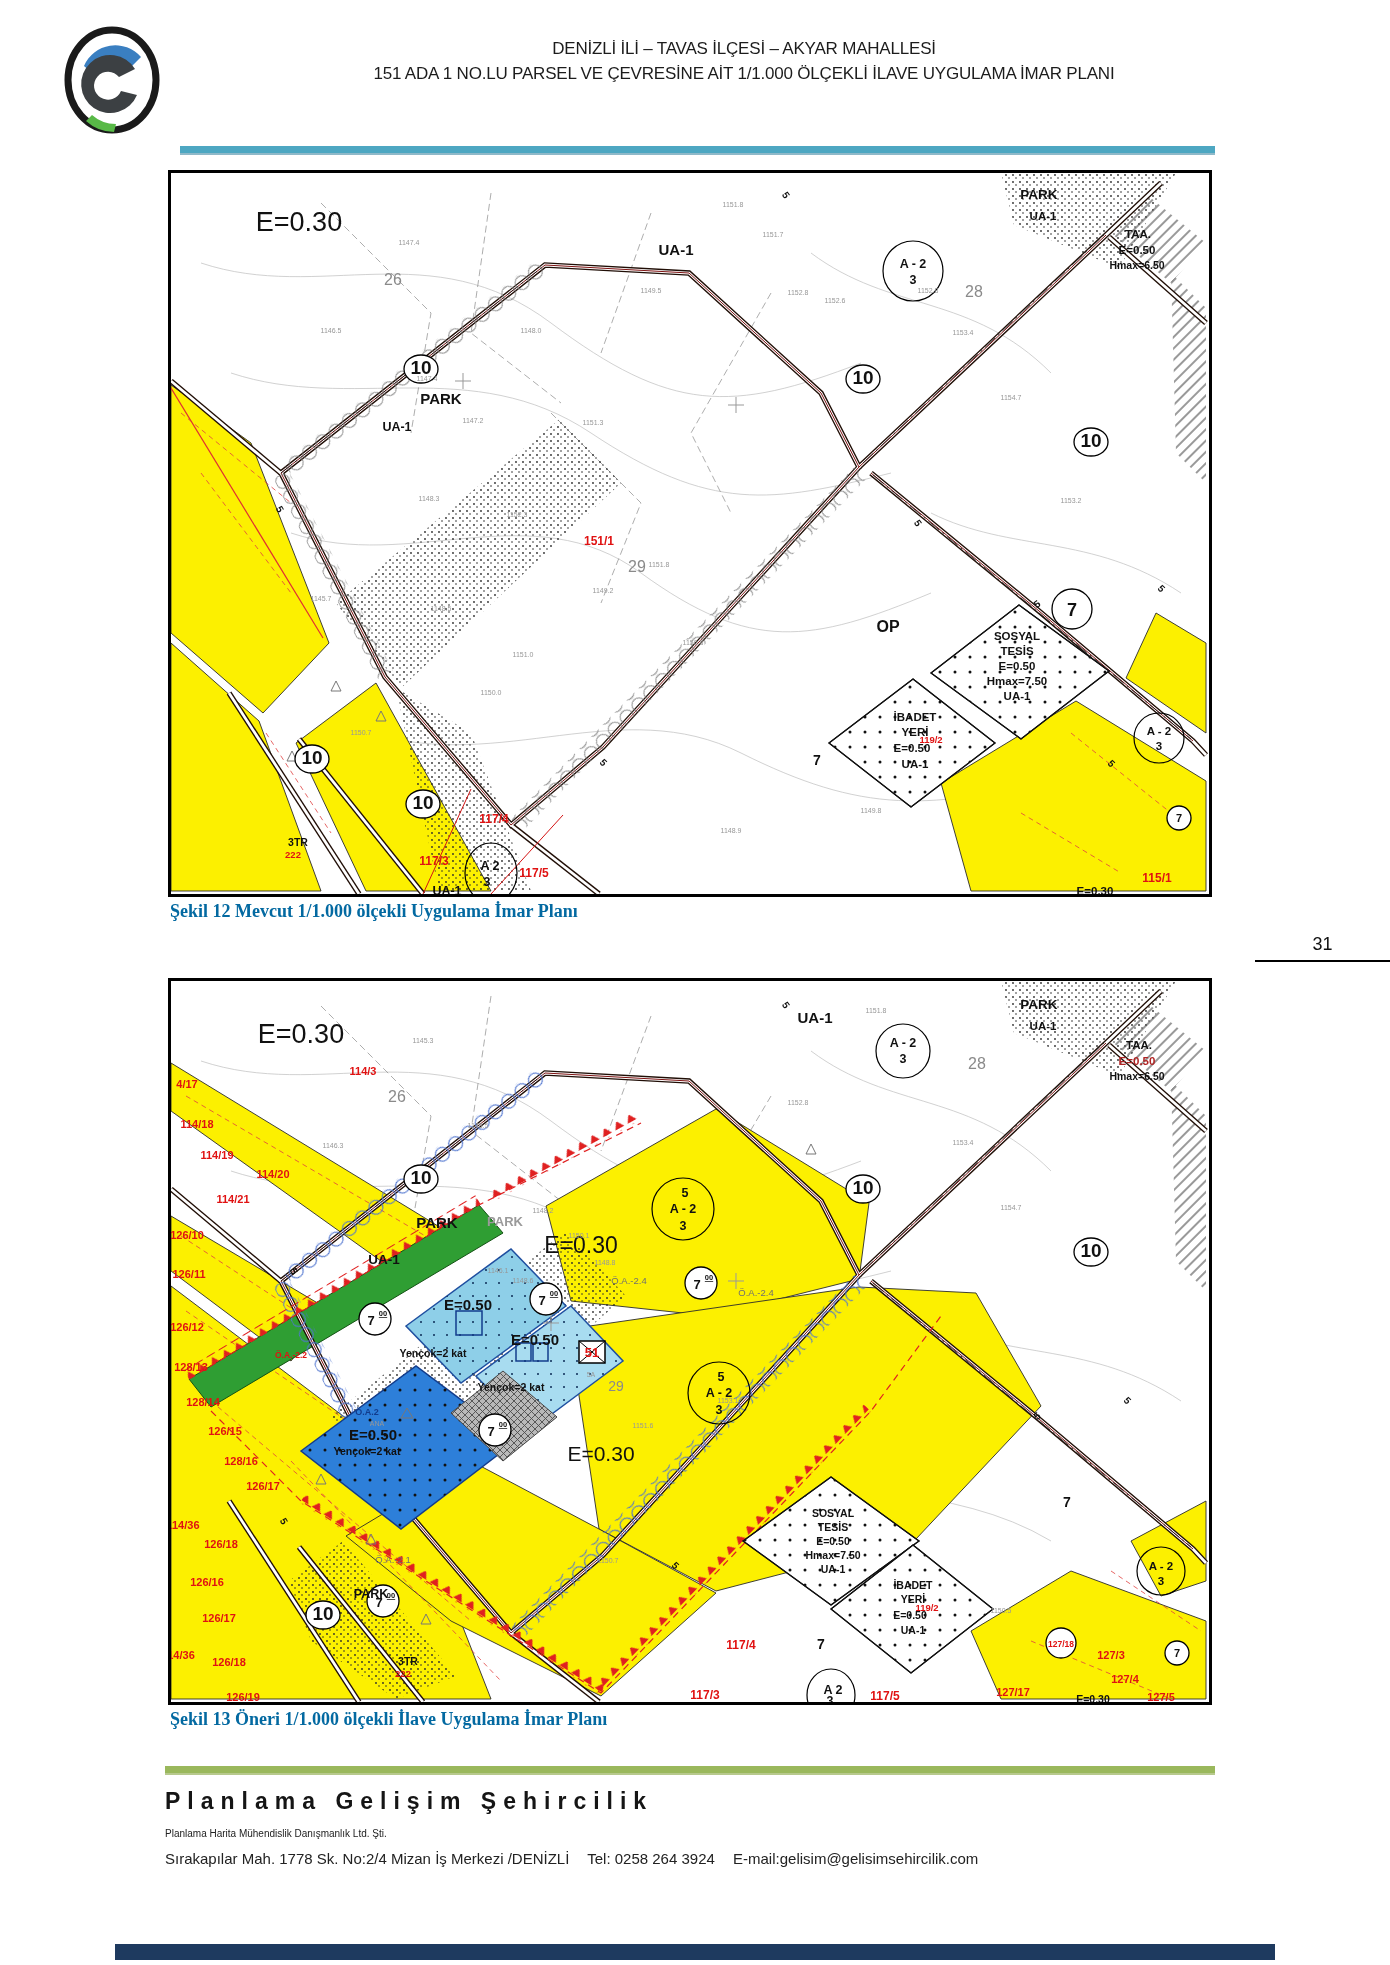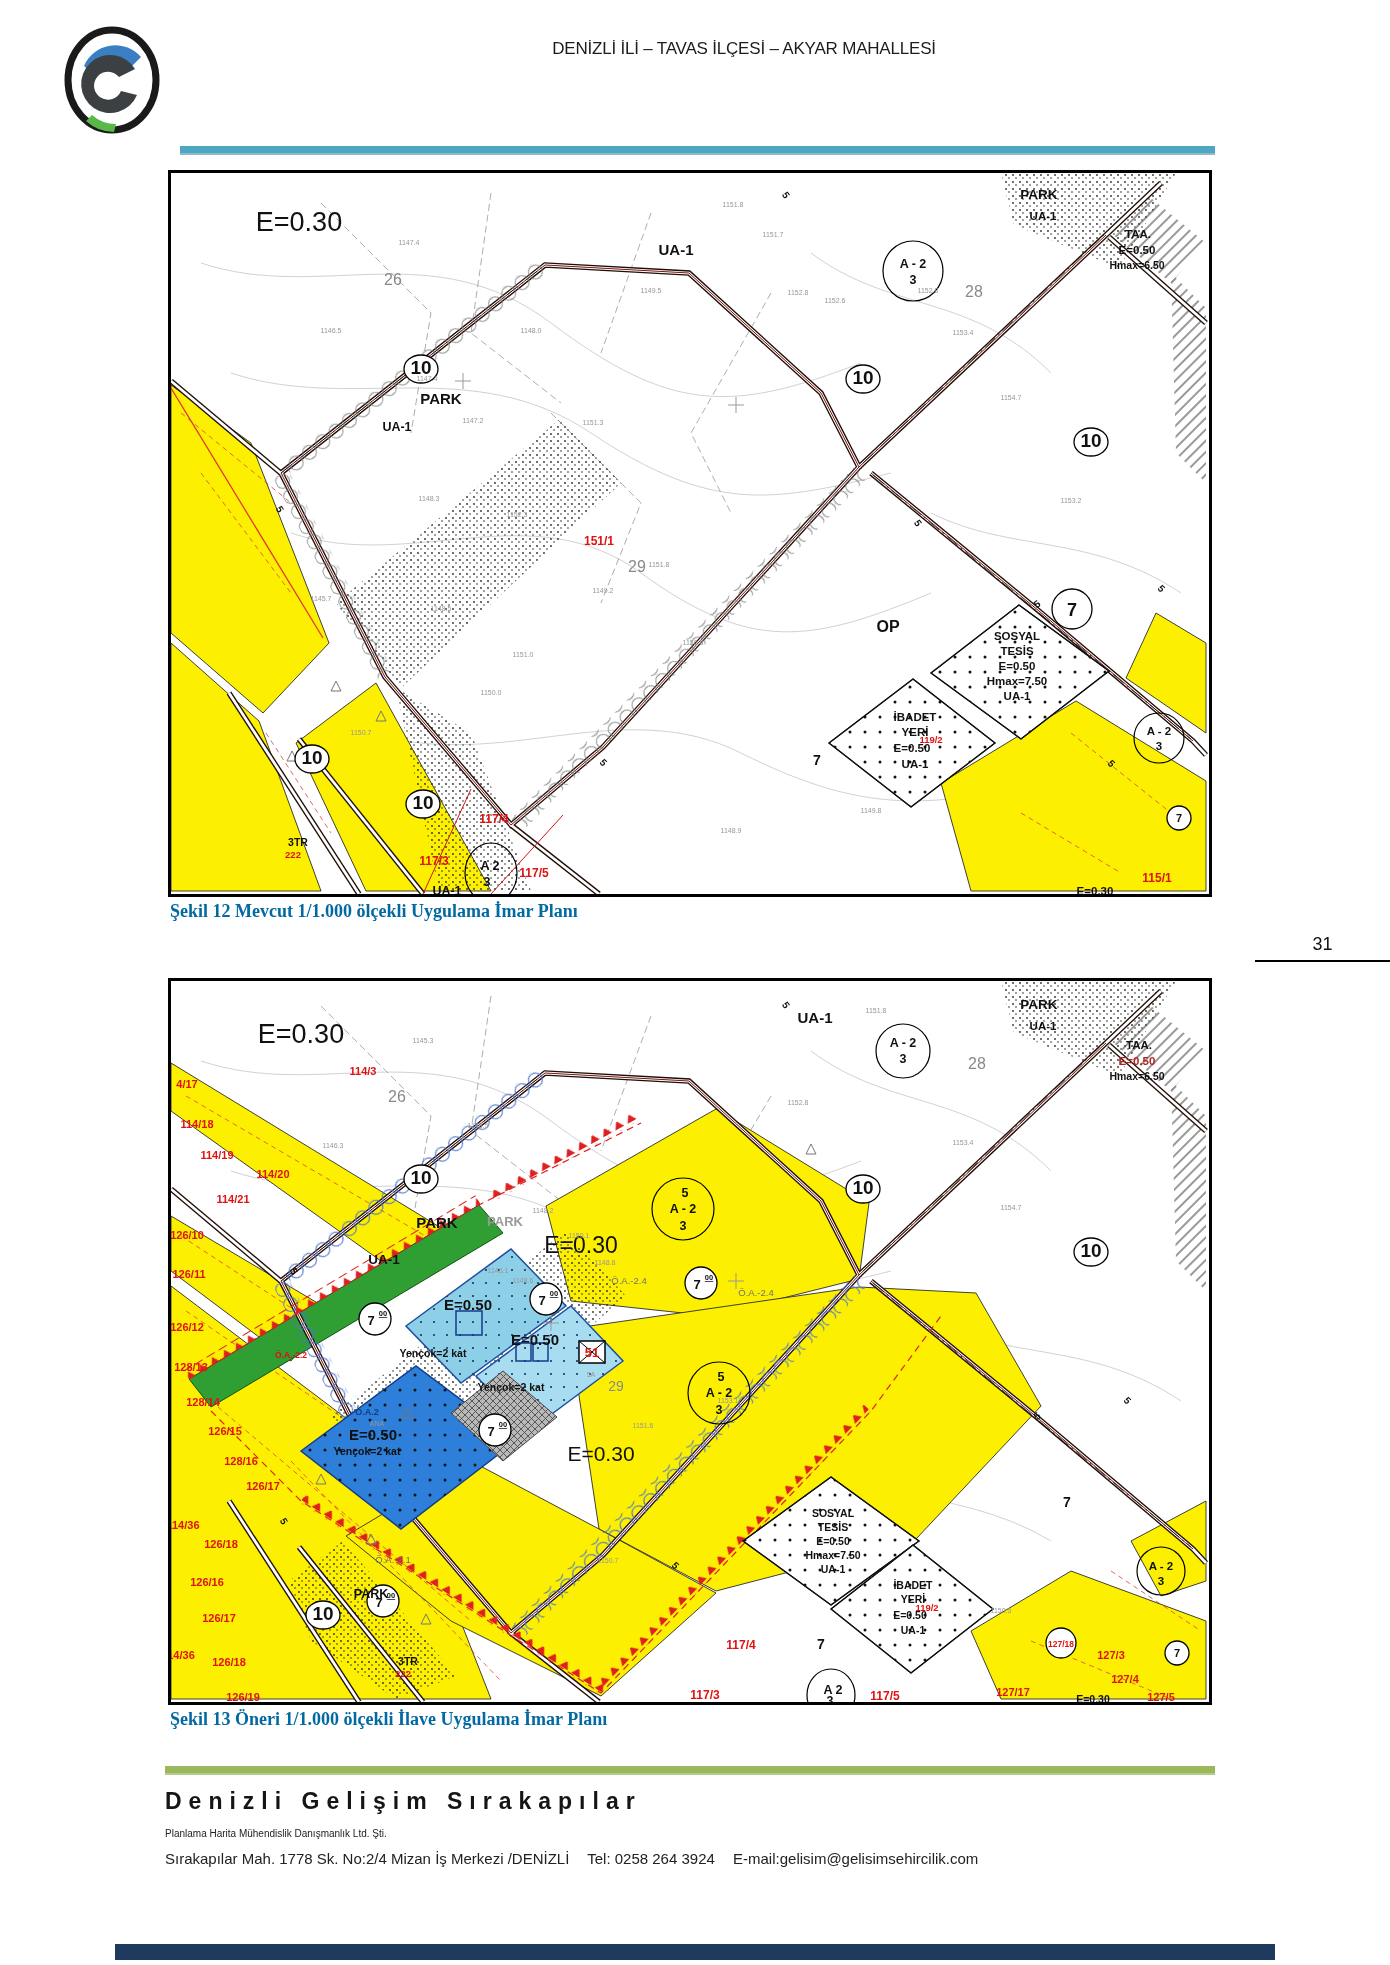--- a/index.html
+++ b/index.html
@@ -60,20 +60,21 @@
   <div class="logo">
     <svg width="100" height="108" viewBox="0 0 100 108">
       <ellipse cx="50" cy="54" rx="44" ry="50" fill="none" stroke="#1a1a1a" stroke-width="7"></ellipse>
       <path d="M22 40 A34 34 0 0 1 79 31 L69 41 A24 24 0 0 0 30 47 Z" fill="#3a7fc1"></path>
       <path d="M73 43 A29 29 0 1 0 75 69 L59 65 A14 14 0 1 1 57 51 Z" fill="#3c4043"></path>
       <path d="M30 89 A36 36 0 0 0 54 98 L52 106 A42 42 0 0 1 24 95 Z" fill="#58b947"></path>
     </svg>
   </div>
   <div class="hdr-title">
     <div>DENİZLİ İLİ – TAVAS İLÇESİ – AKYAR MAHALLESİ</div>
+    <div>151 ADA 1 NO.LU PARSEL VE ÇEVRESİNE AİT 1/1.000 ÖLÇEKLİ İLAVE UYGULAMA İMAR PLANI</div>
   </div>
   <div class="rule-teal"></div>
 
   <figure class="mapbox" id="map1box" style="margin:0;">
   <svg width="1038" height="721" viewBox="0 0 1038 721">
     <defs>
       <pattern id="m1stip" width="7" height="7" patternUnits="userSpaceOnUse">
         <circle cx="2" cy="2" r="0.9" fill="#2b2b2b"></circle>
             <circle cx="5" cy="5" r="0.8" fill="#2b2b2b"></circle>
       </pattern>
@@ -603,21 +604,21 @@
           <text x="792" y="164" class="tiny">1153.4</text>
           <text x="840" y="229" class="tiny">1154.7</text>
           <text x="830" y="632" class="tiny">1150.5</text>
           <text x="352" y="302" class="tiny">1148.6</text>
         </g>
   </svg>
   </figure>
   <div class="caption" id="cap2">Şekil 13 Öneri 1/1.000 ölçekli İlave Uygulama İmar Planı</div>
 
   <div class="rule-green"></div>
-  <div class="f-company">Denizli Gelişim Sırakapılar</div>
+  <div class="f-company">Planlama Gelişim Şehircilik</div>
   <div class="f-line1">Planlama Harita Mühendislik Danışmanlık Ltd. Şti.</div>
   <div class="f-line2">
     <span>Sırakapılar Mah. 1778 Sk. No:2/4 Mizan İş Merkezi /DENİZLİ</span>
     <span>Tel: 0258 264 3924</span>
     <span>E-mail:gelisim@gelisimsehircilik.com</span>
   </div>
   <div class="navybar"></div>
 
 </div>
 

